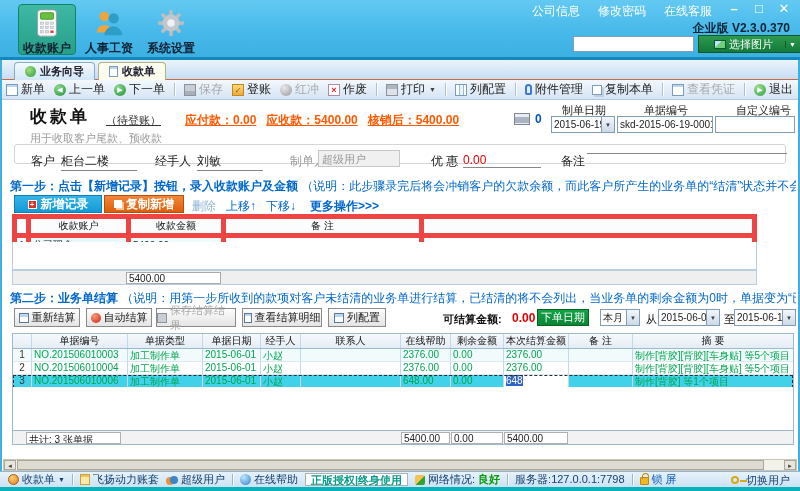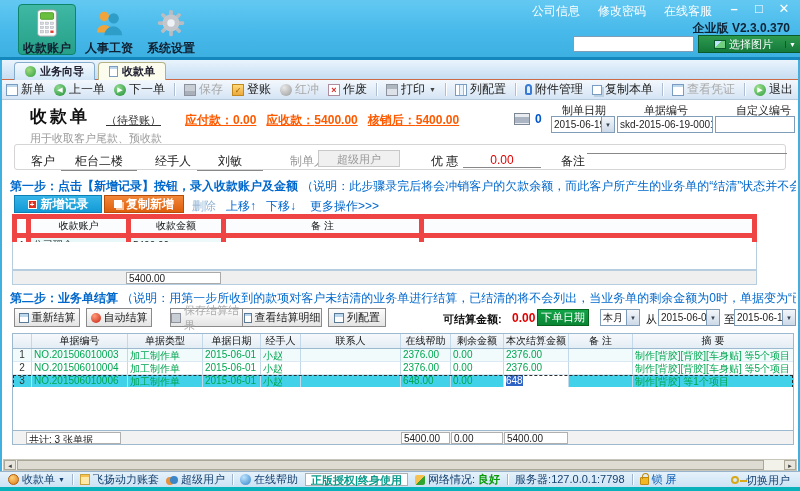--- a/index.html
+++ b/index.html
@@ -75,52 +75,52 @@
              background:linear-gradient(180deg,#e9edf2 0 3px,#aab4c2 3px 9px,#e9edf2 9px); border:1px solid #7d8794; }
   .pcount { position:absolute; left:533px; top:12px; color:#0055cc; font-weight:bold; font-size:12px; }
   .flabel { position:absolute; top:3px; font-size:11px; color:#222; }
   .combo { position:absolute; top:16px; height:17px; border:1px solid #7f9db9; background:#fff; font-size:10px;
            display:flex; align-items:center; }
   .combo .val { flex:1; padding:0 2px; white-space:nowrap; overflow:hidden; }
   .combo .btn { width:13px; height:100%; background:linear-gradient(180deg,#f4f7fa,#cdd9e8); border-left:1px solid #7f9db9;
                 font-size:6px; color:#345; display:flex; align-items:center; justify-content:center; cursor:pointer; }
   .subtitle { position:absolute; left:28px; top:31px; font-size:11px; color:#9a9a9a; }
 
-  .infobox { position:absolute; left:12px; top:44px; width:772px; height:26px; border:1px solid #d5d5d5; border-radius:3px;text-align:center; }
+  .infobox { position:absolute; left:12px; top:44px; width:772px; height:20px; border:1px solid #d5d5d5; border-radius:3px; }
   .infobox .lb { position:absolute; top:8px; font-size:12px; color:#222; }
   .infobox .uv { position:absolute; top:8px; font-size:12px; color:#222; border-bottom:1px solid #888; }
   .maker { position:absolute; left:303px; top:5px; width:82px; height:17px; background:#f0f0f0; border:1px solid #c8c8c8;
            color:#999; font-size:11px; padding:1px 3px; }
 
   .stepline { position:absolute; left:8px; width:786px; font-size:12px; color:#0068cc; white-space:nowrap; overflow:hidden; }
   .stepline b { font-weight:bold; }
 
   .btn-add { position:absolute; left:12px; top:95px; width:88px; height:18px; background:linear-gradient(180deg,#35b5e8,#149ad6);
              border:1px solid #0c7fb5; color:#fff; font-weight:bold; font-size:12px; display:flex; align-items:center;
              justify-content:center; gap:4px; cursor:pointer; }
   .btn-copyadd { position:absolute; left:102px; top:95px; width:80px; height:18px; background:linear-gradient(180deg,#f2873a,#dd5f0c);
              border:1px solid #b54e08; color:#fff; font-weight:bold; font-size:12px; display:flex; align-items:center;
              justify-content:center; gap:4px; cursor:pointer; }
   .mini-red { width:9px; height:9px; background:#e03020; border:1px solid #fff; color:#fff; font-size:8px; line-height:8px; text-align:center; }
   .mini-docs { width:8px; height:8px; background:#fff; border:1px solid #fff; box-shadow:2px 2px 0 #f8c29a; }
   .linkops { position:absolute; top:98px; font-size:12px; color:#0066cc; cursor:pointer; }
   .linkops.pale { color:#8fb2d4; }
-  .linkops.more { font-weight:normal; }
+  .linkops.more { font-weight:bold; }
 
   table.grid { border-collapse:collapse; position:absolute; table-layout:fixed; font-size:10px; }
   table.grid td, table.grid th { border:5px solid #ef4444; padding:0 2px; height:14px; overflow:hidden; white-space:nowrap; font-weight:normal; }
   table.grid th { background:#fafcfe; color:#111; text-align:center; }
   .acct-blank { position:absolute; left:10px; top:142px; width:745px; height:28px; border:1px solid #b7cde0; border-top:none; background:#fff; }
   .acct-sum { position:absolute; left:10px; top:170px; width:745px; height:15px; background:#efefef; border:1px solid #b7cde0; }
   .acct-sum .sumbox { position:absolute; left:113px; top:1px; width:95px; height:12px; background:#fff; border:1px solid #aaa;
                       font-size:10px; padding:0 2px; }
 
   .tb2btn { position:absolute; top:208px; height:19px; background:linear-gradient(180deg,#fdfdfd,#e4e4e4); border:1px solid #8a8a8a;
             font-size:11px; color:#222; display:flex; align-items:center; justify-content:center; gap:3px; cursor:pointer; }
-  .tb2btn.dis { color:#a8a8a8;margin-left:14px; }
+  .tb2btn.dis { color:#a8a8a8; }
   .m-grid { width:10px; height:10px; border:1px solid #5a7a9a; background:linear-gradient(180deg,#bcd6ec 0 3px,#fff 3px); }
   .m-ball { width:10px; height:10px; border-radius:50%; background:radial-gradient(circle at 35% 30%,#ff9a7a,#c82010); }
   .m-save { width:10px; height:10px; background:#c9cdd4; border:1px solid #8d939e; }
   .m-doc  { width:8px; height:10px; background:#fff; border:1px solid #5a7a9a; box-shadow:inset 0 2px 0 #bcd6ec; }
   .settle-label { position:absolute; left:441px; top:212px; font-size:11px; font-weight:bold; color:#111; }
   .settle-amount { position:absolute; left:510px; top:211px; font-size:12px; font-weight:bold; color:#e00000; }
   .btn-orderdate { position:absolute; left:535px; top:209px; width:52px; height:17px; background:linear-gradient(180deg,#12a348,#0a8534);
                    border:1px solid #06641f; color:#fff; font-size:11px; display:flex; align-items:center; justify-content:center; cursor:pointer; }
   .lab2 { position:absolute; top:212px; font-size:11px; color:#111; }
 

